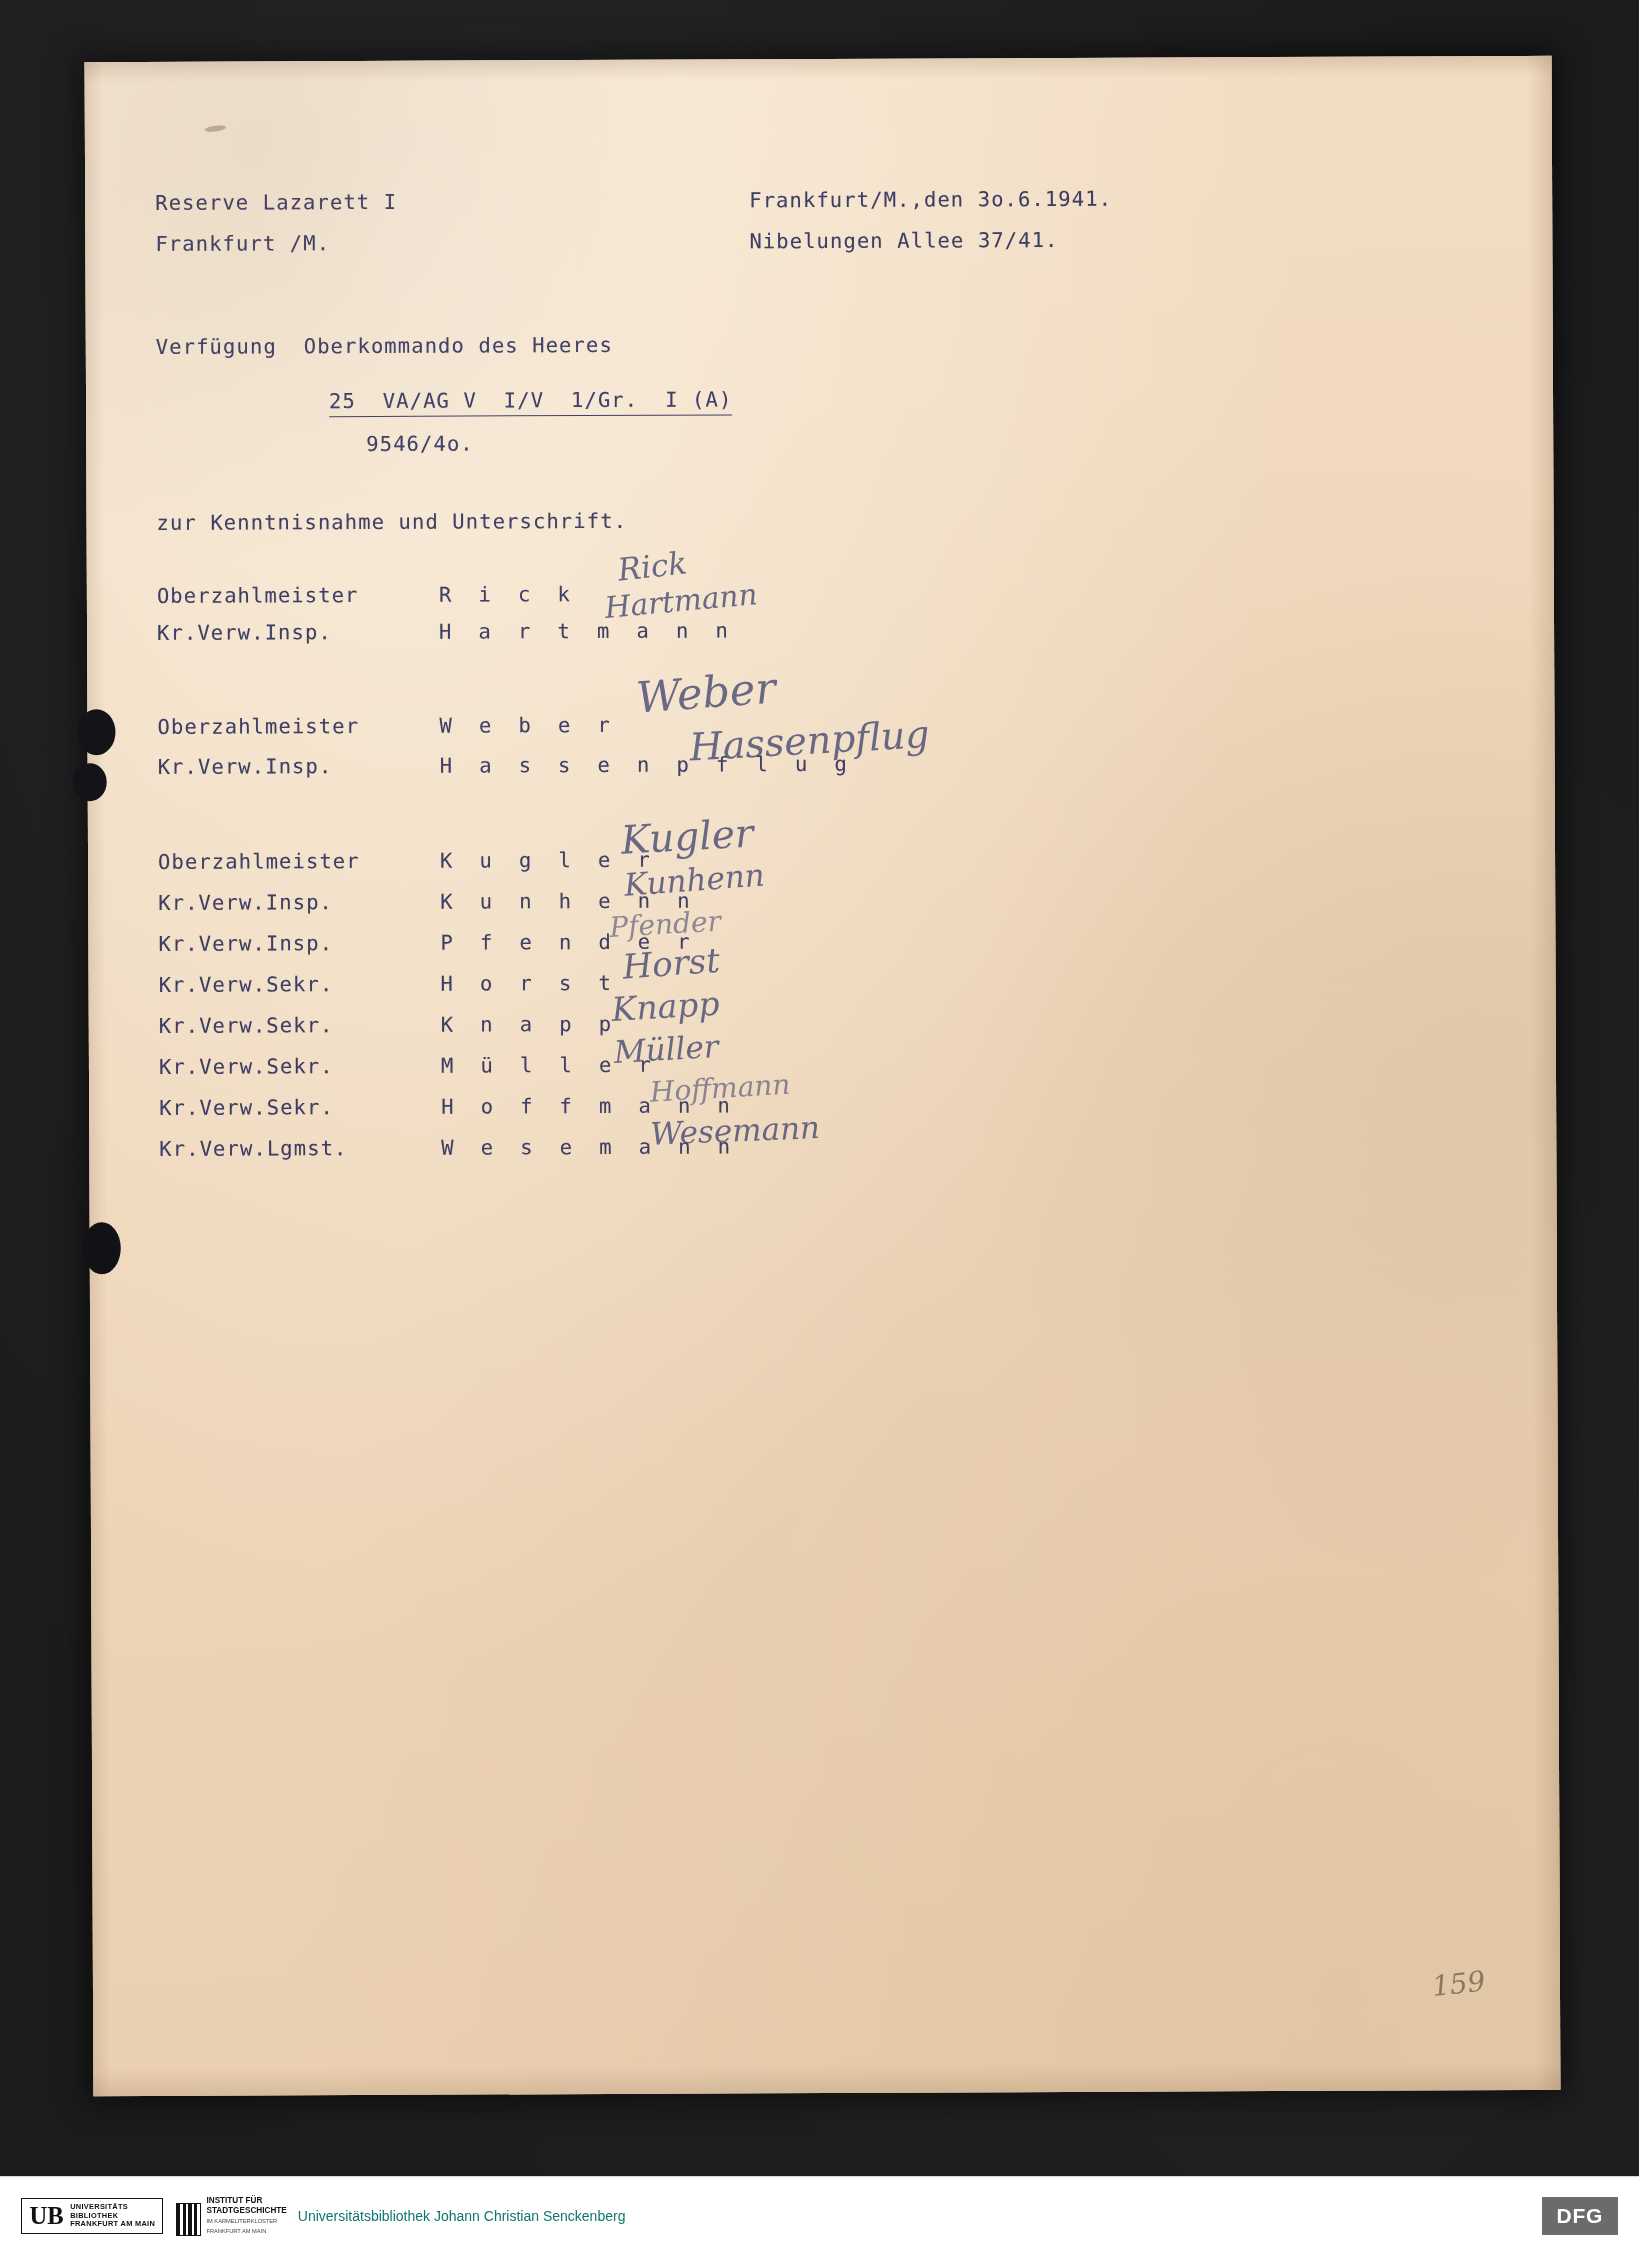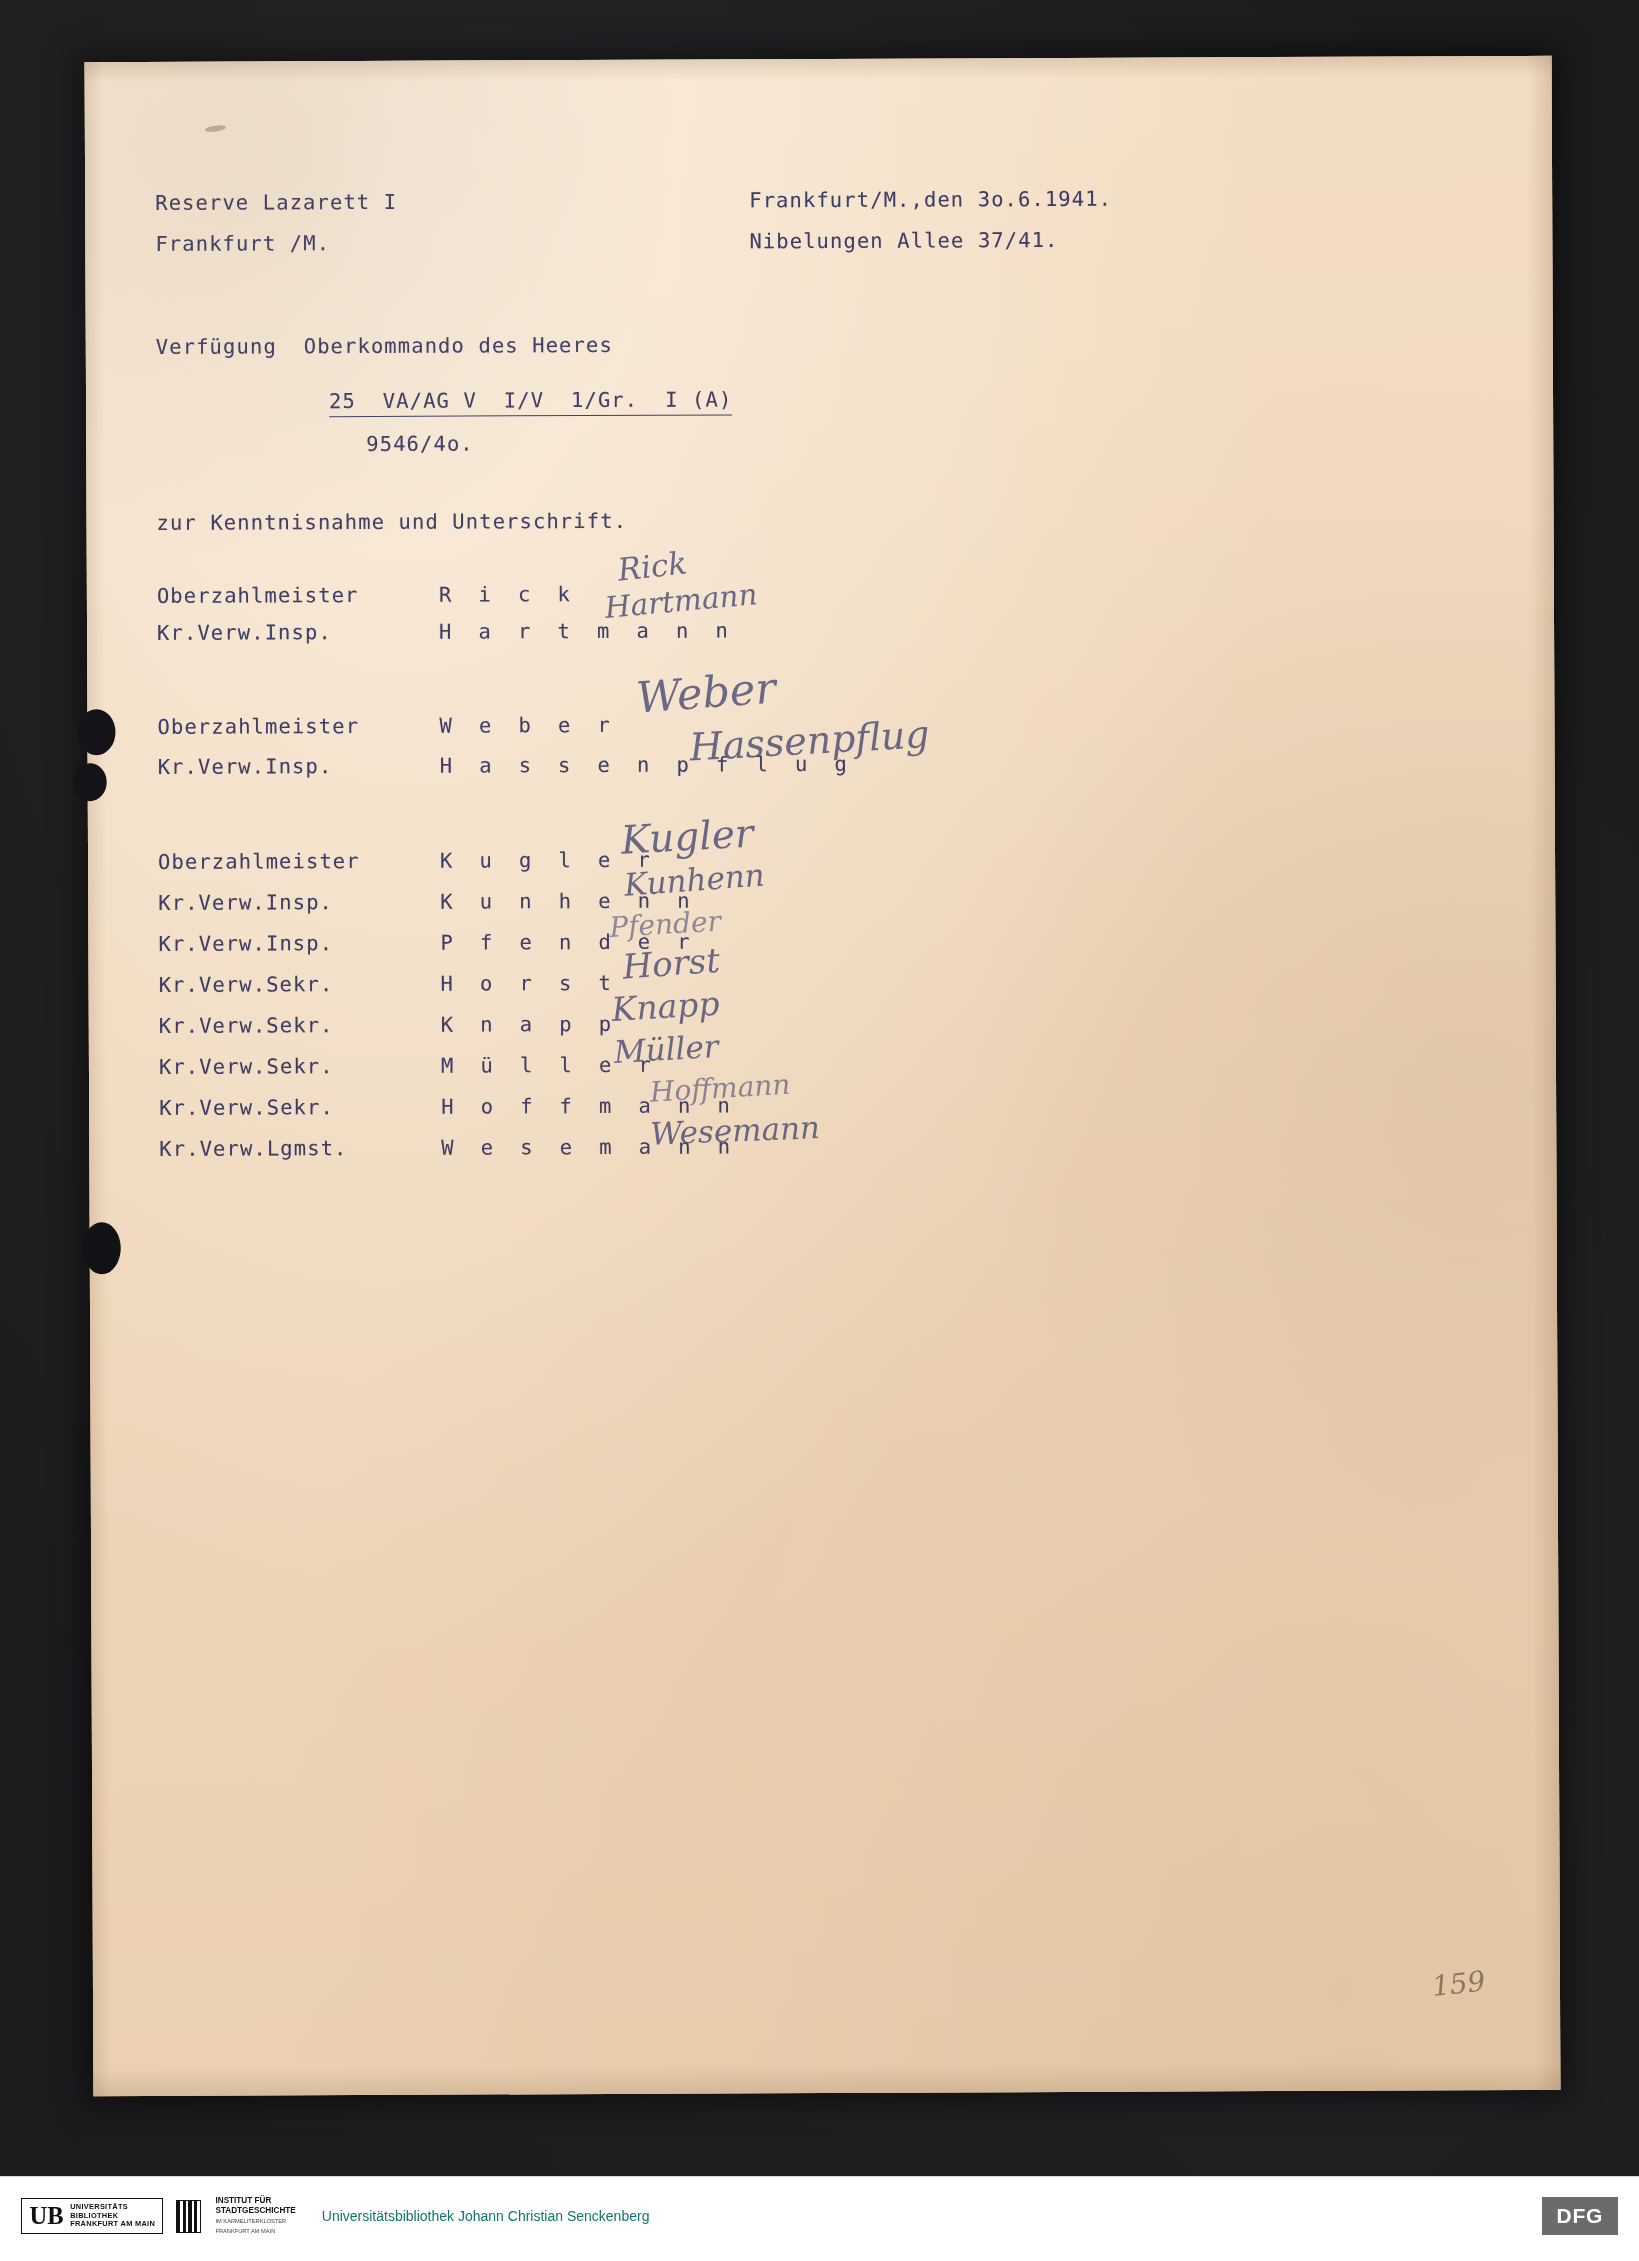--- a/index.html
+++ b/index.html
@@ -149,23 +149,23 @@
   }
   .logo-ub-sub {
     font-family: "Liberation Sans", sans-serif;
     font-size: 7.4px;
     line-height: 1.15;
     color: #111;
     letter-spacing: 0.3px;
   }
   .logo-ish {
     display: flex;
-    align-items: center;
-    gap: 14px;
-    margin-right: 26px;
+    align-items: flex-end;
+    gap: 5px;
+    margin-right: 11px;
   }
   .ish-mark {
     width: 23px; height: 31px;
     background:
       repeating-linear-gradient(to right, #111 0 3.3px, #fff 3.3px 5.7px);
     border: 0.8px solid #111;
   }
   .ish-text {
     font-family: "Liberation Sans", sans-serif;
     font-size: 8.2px;

